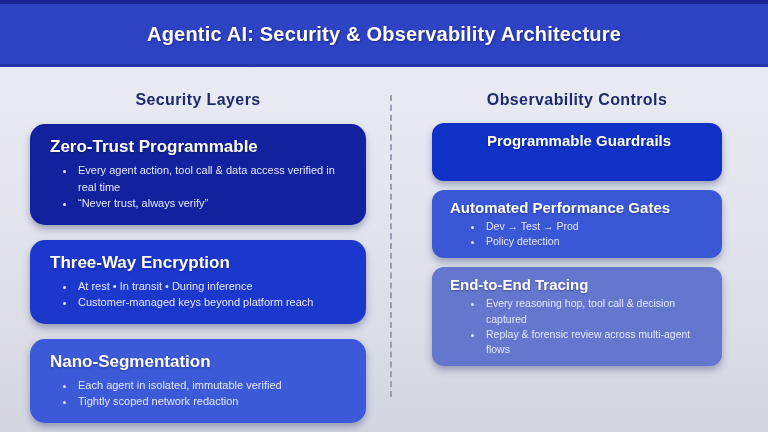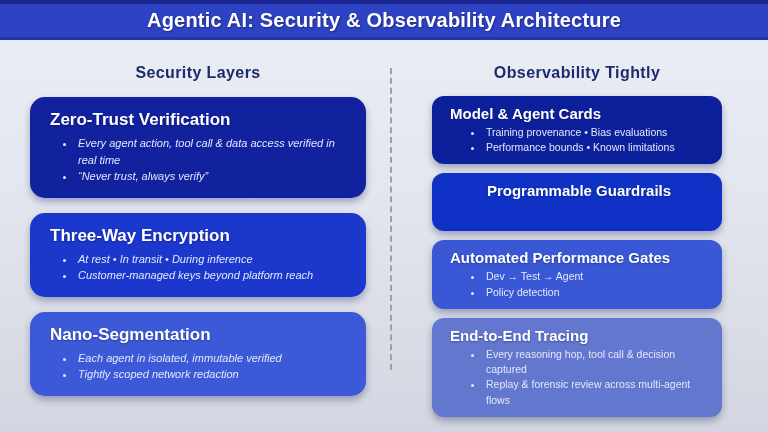--- a/index.html
+++ b/index.html
@@ -8,21 +8,21 @@
     width: 768px;
     height: 432px;
     overflow: hidden;
     font-family: "Liberation Sans", sans-serif;
     background: linear-gradient(180deg, #eceef6 0%, #e4e6ef 45%, #d3d5e0 100%);
   }
 
   
   .header-bar {
     box-sizing: border-box;
-    height: 40px;
+    height: 67px;
     background: var(--header-bg, #2e42c4);
     border-top: 4px solid var(--header-top, #1a2592);
     border-bottom: 3px solid var(--header-bottom, #2433ae);
     display: flex;
     align-items: center;
     justify-content: center;
   }
   .header-title {
     color: #ffffff;
     font-size: 20px;
@@ -88,41 +88,41 @@
     font-weight: bold;
     text-shadow: 0 1px 2px rgba(0, 10, 50, 0.35);
   }
   .col-left  .card-title { font-size: 17px; margin: 2px 0 5px 0; }
   .col-right .card-title { font-size: 15px; margin: 1px 0 3px 0; }
 
   .card-bullets {
     margin: 0;
     color: #e3e8fb;
   }
-  .col-left  .card-bullets { padding-left: 26px; font-size: 11px; line-height: 1.5; font-style: italic; }
+  .col-left  .card-bullets { padding-left: 26px; font-size: 11px; line-height: 1.5; }
   .col-right .card-bullets { padding-left: 34px; font-size: 10.5px; line-height: 1.45; }
   .card-bullets li { padding-left: 2px; }
 </style>
 </head>
 <body>
 
 <div class="stage">
 
   <div class="header-bar">
     <div class="header-title">Agentic AI: Security &amp; Observability Architecture</div>
   </div>
 
   <div class="columns">
     <div class="divider"></div>
 
     <div class="column col-left">
       <div class="column-heading">Security Layers</div>
       <div class="card-list">
           <div class="card" style="background: rgb(18, 34, 158);">
-    <div class="card-title">Zero-Trust Verification</div>
+    <div class="card-title">Zero-Trust Programmable</div>
     <ul class="card-bullets">
               <li>Every agent action, tool call &amp; data access verified in real time</li>
               <li>“Never trust, always verify”</li>
             </ul>
   </div>
           <div class="card" style="background: rgb(28, 56, 204);">
     <div class="card-title">Three-Way Encryption</div>
     <ul class="card-bullets">
               <li>At rest • In transit • During inference</li>
               <li>Customer-managed keys beyond platform reach</li>
@@ -132,36 +132,29 @@
     <div class="card-title">Nano-Segmentation</div>
     <ul class="card-bullets">
               <li>Each agent in isolated, immutable verified</li>
               <li>Tightly scoped network redaction</li>
             </ul>
   </div>
         </div>
     </div>
 
     <div class="column col-right">
-      <div class="column-heading">Observability Tightly</div>
+      <div class="column-heading">Observability Controls</div>
       <div class="card-list">
-          <div class="card" style="background: rgb(12, 32, 155);">
-    <div class="card-title">Model &amp; Agent Cards</div>
-    <ul class="card-bullets">
-              <li>Training provenance • Bias evaluations</li>
-              <li>Performance bounds • Known limitations</li>
-            </ul>
-  </div>
           <div class="card" style="background: rgb(15, 49, 198); text-align: center;">
     <div class="card-title">Programmable Guardrails</div>
   </div>
           <div class="card" style="background: rgb(58, 88, 213);">
     <div class="card-title">Automated Performance Gates</div>
     <ul class="card-bullets">
-              <li>Dev → Test → Agent</li>
+              <li>Dev → Test → Prod</li>
               <li>Policy detection</li>
             </ul>
   </div>
           <div class="card" style="background: rgb(99, 119, 207);">
     <div class="card-title">End-to-End Tracing</div>
     <ul class="card-bullets">
               <li>Every reasoning hop, tool call &amp; decision captured</li>
               <li>Replay &amp; forensic review across multi-agent flows</li>
             </ul>
   </div>

